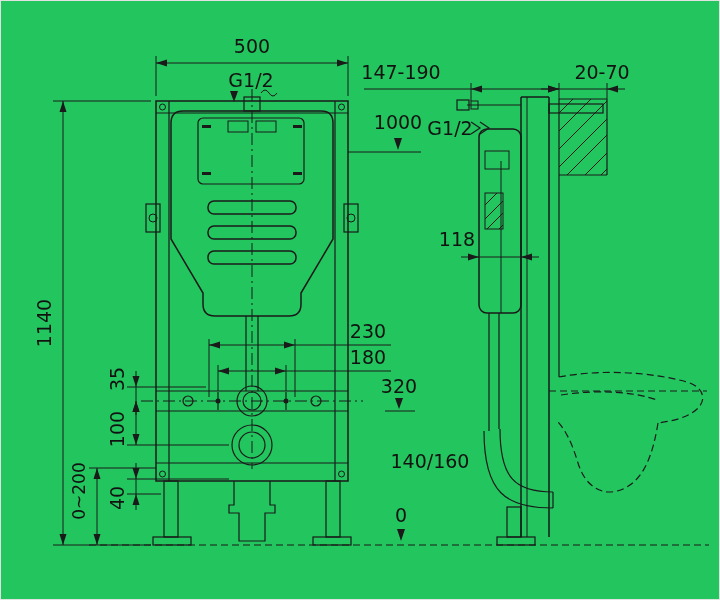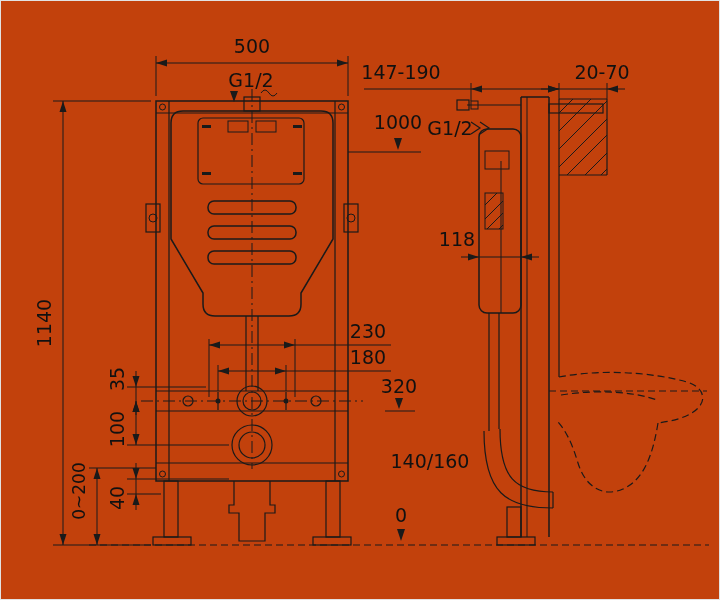--- a/index.html
+++ b/index.html
@@ -1,16 +1,16 @@
 <!DOCTYPE html>
 <html><head>
 <meta charset="utf-8">
 <style>
   html,body{margin:0;padding:0;background:#fff;}
-  .stage{position:relative;width:718px;height:598px;background:#c2410c;border:1px solid #e2e2e2;overflow:hidden;}
+  .stage{position:relative;width:718px;height:598px;background:#22c55e;border:1px solid #e2e2e2;overflow:hidden;}
   svg{display:block;}
   .ln{stroke:#1a1a1a;stroke-width:1.5;fill:none;}
   .md{stroke:#1a1a1a;stroke-width:1.2;fill:none;}
   .thin{stroke:#1a1a1a;stroke-width:1;fill:none;}
   .dim{stroke:#1a1a1a;stroke-width:1;fill:none;}
   .ctr{stroke:#1a1a1a;stroke-width:1;fill:none;stroke-dasharray:12 4 2 4;}
   .dash{stroke:#1a1a1a;stroke-width:1.2;fill:none;stroke-dasharray:7 4;}
   .fl{fill:#1a1a1a;stroke:none;}
   .lbl{font-family:"DejaVu Sans",sans-serif;font-size:19px;fill:#111;}
   .lbl-sm{font-family:"DejaVu Sans",sans-serif;font-size:17px;fill:#111;}

